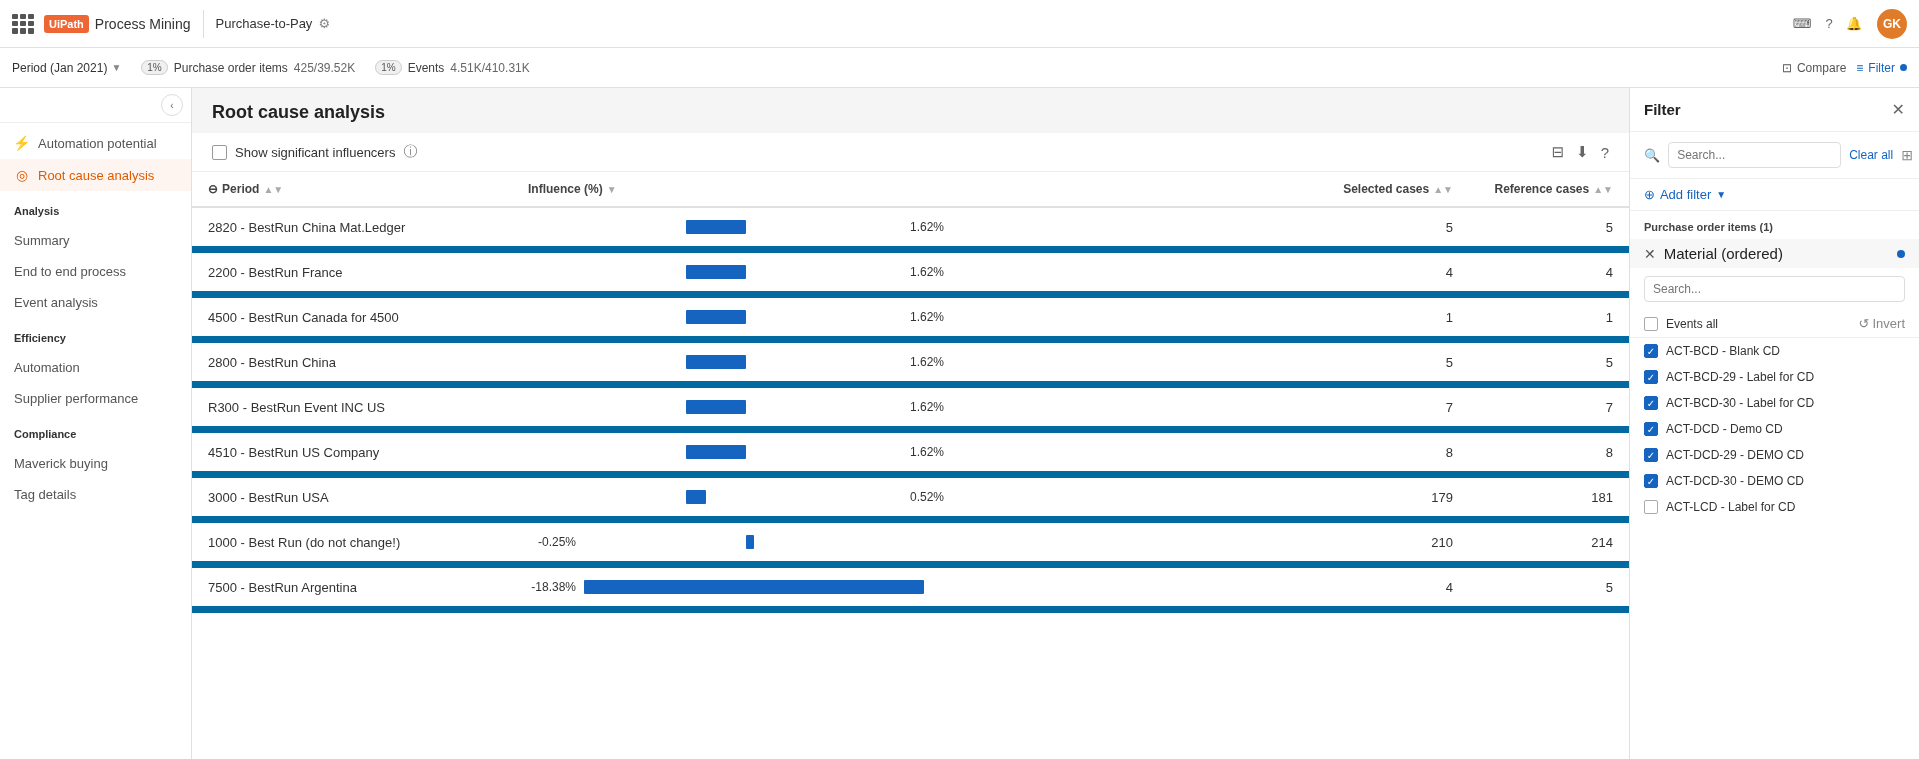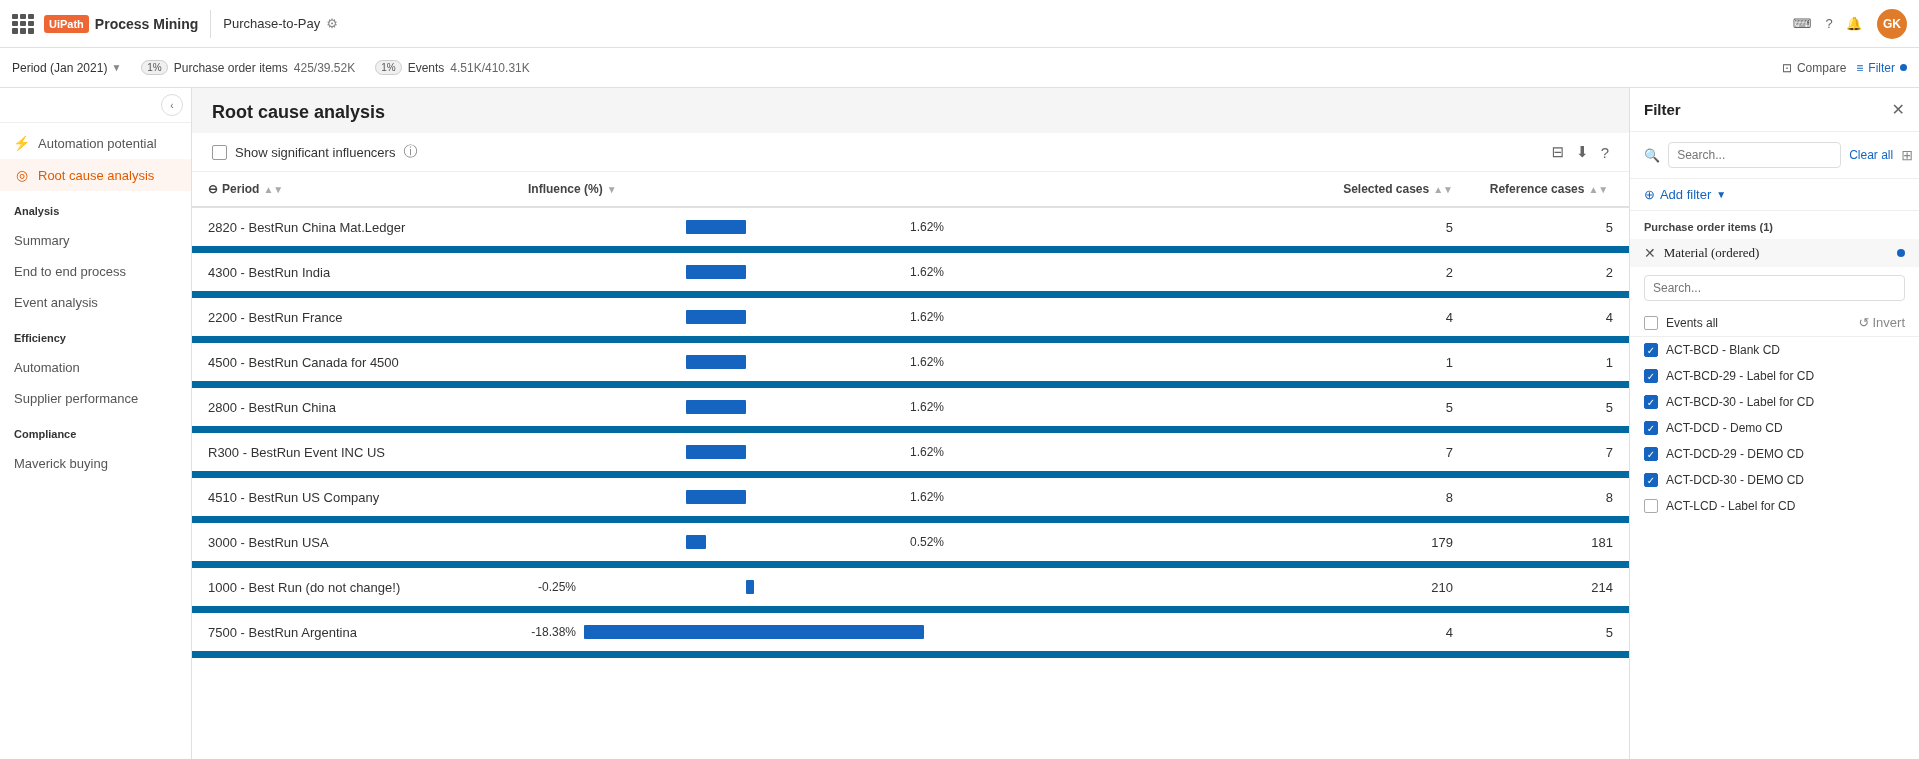--- a/index.html
+++ b/index.html
@@ -8,21 +8,21 @@
     
     .top-nav {
       display: flex; align-items: center; height: 48px;
       background: #fff; border-bottom: 1px solid #e0e0e0;
       padding: 0 12px; gap: 12px;
     }
     .grid-icon { width: 20px; height: 20px; display: grid; grid-template-columns: repeat(3,6px); gap: 2px; }
     .grid-icon span { background: #555; border-radius: 1px; }
     .logo-area { display: flex; align-items: center; gap: 6px; }
     .logo-box { background: #e63; color: #fff; font-weight: bold; font-size: 11px; padding: 3px 5px; border-radius: 3px; }
-    .logo-text { font-weight: 700; font-size: 14px; color: #333; }
+    .logo-text { font-weight: 400; font-size: 14px; color: #333; }
     .nav-divider { width: 1px; height: 28px; background: #ddd; }
     .app-name { font-size: 13px; color: #333; display: flex; align-items: center; gap: 6px; }
     .gear-icon { color: #888; cursor: pointer; }
     .top-right { margin-left: auto; display: flex; align-items: center; gap: 14px; color: #666; }
     .avatar { width: 30px; height: 30px; background: #e07b2a; border-radius: 50%; display: flex; align-items: center; justify-content: center; color: #fff; font-weight: bold; font-size: 12px; }
 
     
     .period-bar {
       display: flex; align-items: center; height: 40px;
       background: #fff; border-bottom: 1px solid #e0e0e0;
@@ -93,21 +93,21 @@
     .filter-close { background: none; border: none; cursor: pointer; color: #666; font-size: 16px; }
     .filter-search-row { padding: 10px 14px; display: flex; align-items: center; gap: 8px; border-bottom: 1px solid #eee; }
     .filter-search-input { flex: 1; border: 1px solid #ddd; border-radius: 4px; padding: 5px 8px; font-size: 12px; outline: none; }
     .clear-all-btn { background: none; border: none; color: #1565c0; font-size: 12px; cursor: pointer; white-space: nowrap; }
     .filter-columns-icon { color: #888; font-size: 14px; cursor: pointer; }
     .add-filter-row { padding: 8px 14px; border-bottom: 1px solid #eee; display: flex; align-items: center; gap: 6px; }
     .add-filter-btn { display: flex; align-items: center; gap: 5px; background: none; border: none; color: #1565c0; font-size: 13px; cursor: pointer; font-weight: 500; }
     .section-label { padding: 10px 14px 6px; font-size: 11px; font-weight: 700; color: #444; }
     .filter-item-header { display: flex; align-items: center; padding: 6px 14px; background: #f7f7f7; }
     .filter-item-x { background: none; border: none; cursor: pointer; color: #555; font-size: 14px; margin-right: 8px; }
-    .filter-item-name { flex: 1; font-size: 13px; color: #222; font-weight: 500; font-family: Liberation Serif, serif; }
+    .filter-item-name { flex: 1; font-size: 15px; color: #222; font-weight: 500; }
     .filter-item-dot { width: 8px; height: 8px; background: #1565c0; border-radius: 50%; }
     .filter-item-search { padding: 8px 14px; }
     .filter-item-search input { width: 100%; border: 1px solid #ddd; border-radius: 4px; padding: 5px 8px; font-size: 12px; outline: none; }
     .filter-options { overflow-y: auto; flex: 1; }
     .filter-option { display: flex; align-items: center; gap: 8px; padding: 6px 14px; cursor: pointer; }
     .filter-option label { font-size: 12px; color: #333; cursor: pointer; }
     .cb { width: 14px; height: 14px; border: 1px solid #aaa; border-radius: 2px; display: flex; align-items: center; justify-content: center; cursor: pointer; }
     .cb.checked { background: #1565c0; border-color: #1565c0; color: #fff; font-size: 10px; }
     .select-all-row { display: flex; align-items: center; padding: 6px 14px; border-bottom: 1px solid #eee; }
     .select-all-row label { font-size: 12px; color: #333; }
@@ -207,20 +207,23 @@
         <span>Automation</span>
       </div>
       <div class="sidebar-item">
         <span>Supplier performance</span>
       </div>
     </div>
     <div class="sidebar-group-label">Compliance</div>
     <div class="sidebar-section">
       <div class="sidebar-item">
         <span>Maverick buying</span>
+      </div>
+      <div class="sidebar-item">
+        <span>Tag details</span>
       </div>
     </div>
   </div>
 
   <div class="content-area">
     <div class="content-header">
       <h1 class="page-title">Root cause analysis</h1>
     </div>
     <div class="table-container">
       <div class="table-toolbar">
@@ -251,21 +254,21 @@
                 <span class="sort-icon">▼</span>
               </div>
             </th>
             <th class="col-selected">
               <div class="th-inner" style="justify-content:flex-end">
                 <span>Selected cases</span>
                 <span class="sort-icon">▲▼</span>
               </div>
             </th>
             <th class="col-reference">
-              <div class="th-inner" style="justify-content:center">
+              <div class="th-inner" style="justify-content:flex-end">
                 <span>Reference cases</span>
                 <span class="sort-icon">▲▼</span>
               </div>
             </th>
           </tr>
         </thead>
         <tbody id="table-body">
         <tr>
               <td>2820 - BestRun China Mat.Ledger</td>
               <td style="padding-left: 4px; padding-right: 4px;">
@@ -273,33 +276,20 @@
                   <div class="bar-wrapper" style="position: relative; width: 360px;">
                     <div style="height: 14px; background: rgb(21, 101, 192); border-radius: 1px; position: absolute; left: 170px; width: 60px; top: 2px;"></div>
                   </div>
                   <span class="bar-pct" style="width: 60px;">1.62%</span>
                 </div>
               </td>
               <td class="td-right">5</td>
               <td class="td-right">5</td>
             </tr>
             <tr>
-              <td>4300 - BestRun India</td>
-              <td style="padding-left: 4px; padding-right: 4px;">
-                <div class="bar-cell">
-                  <div class="bar-wrapper" style="position: relative; width: 360px;">
-                    <div style="height: 14px; background: rgb(21, 101, 192); border-radius: 1px; position: absolute; left: 170px; width: 60px; top: 2px;"></div>
-                  </div>
-                  <span class="bar-pct" style="width: 60px;">1.62%</span>
-                </div>
-              </td>
-              <td class="td-right">2</td>
-              <td class="td-right">2</td>
-            </tr>
-            <tr>
               <td>2200 - BestRun France</td>
               <td style="padding-left: 4px; padding-right: 4px;">
                 <div class="bar-cell">
                   <div class="bar-wrapper" style="position: relative; width: 360px;">
                     <div style="height: 14px; background: rgb(21, 101, 192); border-radius: 1px; position: absolute; left: 170px; width: 60px; top: 2px;"></div>
                   </div>
                   <span class="bar-pct" style="width: 60px;">1.62%</span>
                 </div>
               </td>
               <td class="td-right">4</td>

